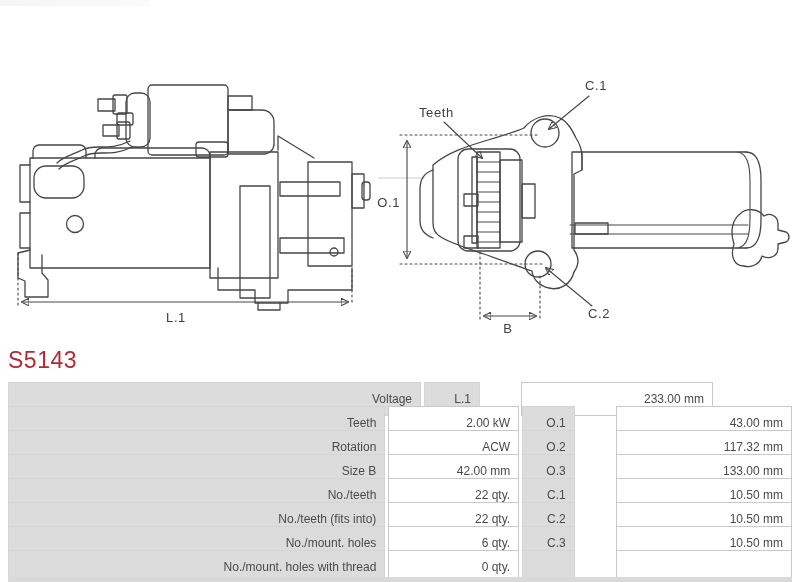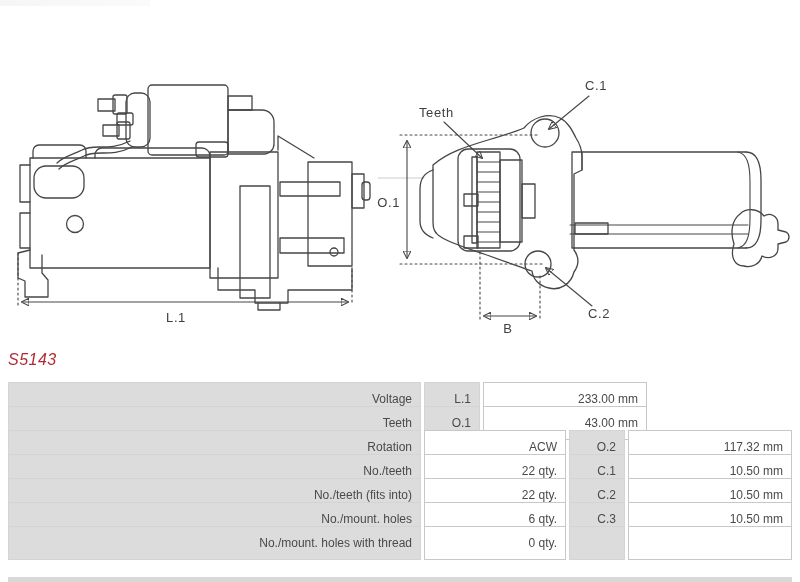--- a/index.html
+++ b/index.html
@@ -17,31 +17,31 @@
     stroke-linecap:round;stroke-linejoin:round;}
   .diagrams .fillwhite{fill:#ffffff;}
   .diagrams text{
     font-family:"Liberation Sans",sans-serif;font-size:13px;
     fill:#3f3f3f;stroke:none;letter-spacing:.6px;}
   .diagrams .dotted{stroke-dasharray:2 3;stroke-width:1.1;}
   .diagrams .thin{stroke-width:1.1;}
   .diagrams .centerline{stroke:#cccccc;stroke-width:1;}
   
   .part-number{
-    position:absolute;left:8px;top:348px;font-size:16px;line-height:24px;
-    color:var(--accent,#b12a33);letter-spacing:.5px;font-style:italic;}
+    position:absolute;left:8px;top:348px;font-size:23px;line-height:24px;
+    color:var(--accent,#b12a33);letter-spacing:.5px;}
   
   .spec-table{position:absolute;left:8px;top:382px;width:784px;}
   .spec-row{display:flex;gap:3px;margin-bottom:3px;height:21px;}
   .cell{box-sizing:border-box;display:flex;align-items:center;
     justify-content:flex-end;padding:16px 8px;font-size:12px;
     color:var(--text-color,#4a4a4a);white-space:nowrap;}
   .cell.label{background:var(--label-bg,#dcdcdc);border:1px solid #d4d4d4;}
   .cell.value{background:#ffffff;border:1px solid var(--cell-border,#c8c8c8);}
-  .c1{width:413px;}.c2{width:142px;}.c3{width:56px;}.c4{width:164px;}
+  .c1{width:413px;}.c2{width:142px;}.c3{width:56px;}.c4{width:192px;margin-left:38px;}
   .next-row-partial{position:absolute;left:8px;top:577px;width:784px;height:5px;
     background:#d9d9d9;}
 </style>
 </head>
 <body>
 
 <div class="artifact"></div>
 
 <svg class="diagrams" viewBox="0 40 800 305">
   <defs>
@@ -185,31 +185,38 @@
 <div class="spec-table">
   <div>
   <div class="spec-row">
     <div class="cell label c1">Voltage</div>
     <div class="cell label c3">L.1</div>
     <div class="cell value c4">233.00 mm</div>
   </div>
 
   <div class="spec-row">
     <div class="cell label c1">Teeth</div>
+    <div class="cell value c2">2.00 kW</div>
     <div class="cell label c3">O.1</div>
     <div class="cell value c4">43.00 mm</div>
   </div>
 
   <div class="spec-row">
     <div class="cell label c1">Rotation</div>
     <div class="cell value c2">ACW</div>
     <div class="cell label c3">O.2</div>
     <div class="cell value c4">117.32 mm</div>
   </div>
 
+  <div class="spec-row">
+    <div class="cell label c1">Size B</div>
+    <div class="cell value c2">42.00 mm</div>
+    <div class="cell label c3">O.3</div>
+    <div class="cell value c4">133.00 mm</div>
+  </div>
 
   <div class="spec-row">
     <div class="cell label c1">No./teeth</div>
     <div class="cell value c2">22 qty.</div>
     <div class="cell label c3">C.1</div>
     <div class="cell value c4">10.50 mm</div>
   </div>
 
   <div class="spec-row">
     <div class="cell label c1">No./teeth (fits into)</div>

